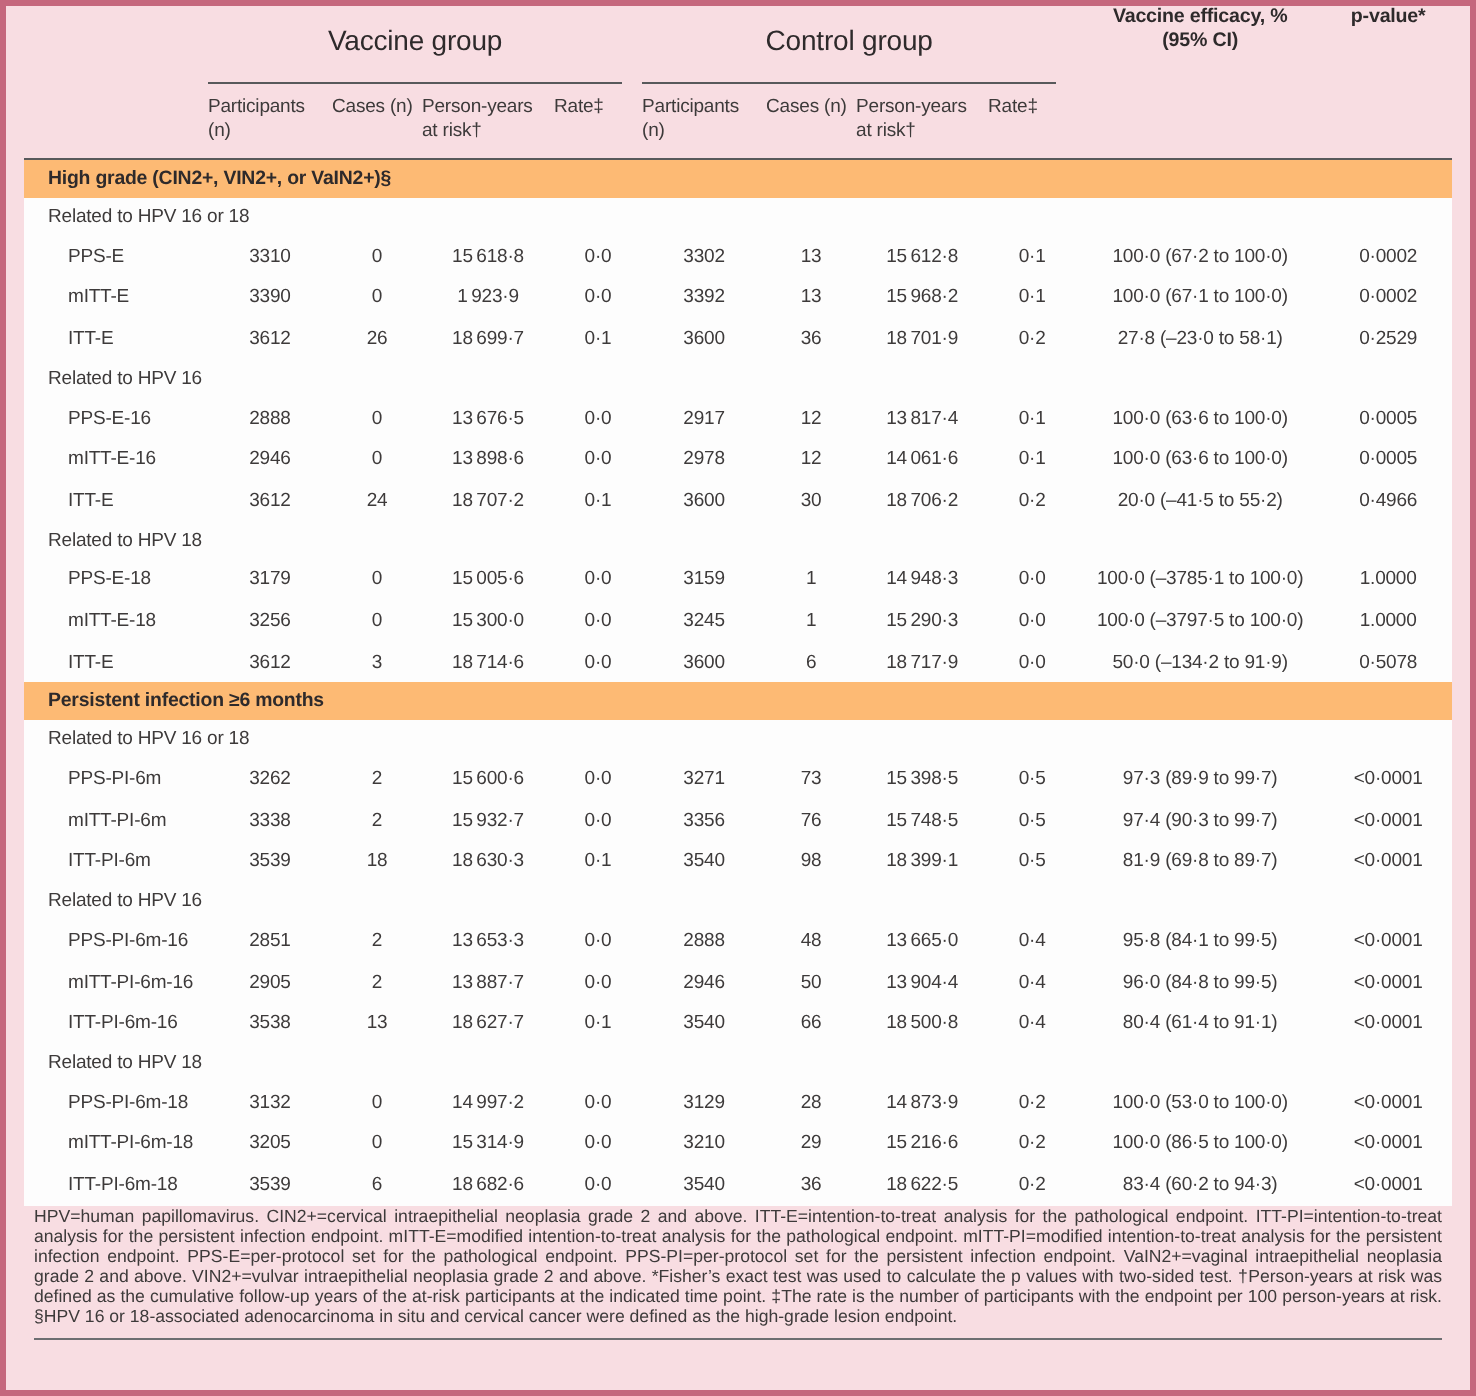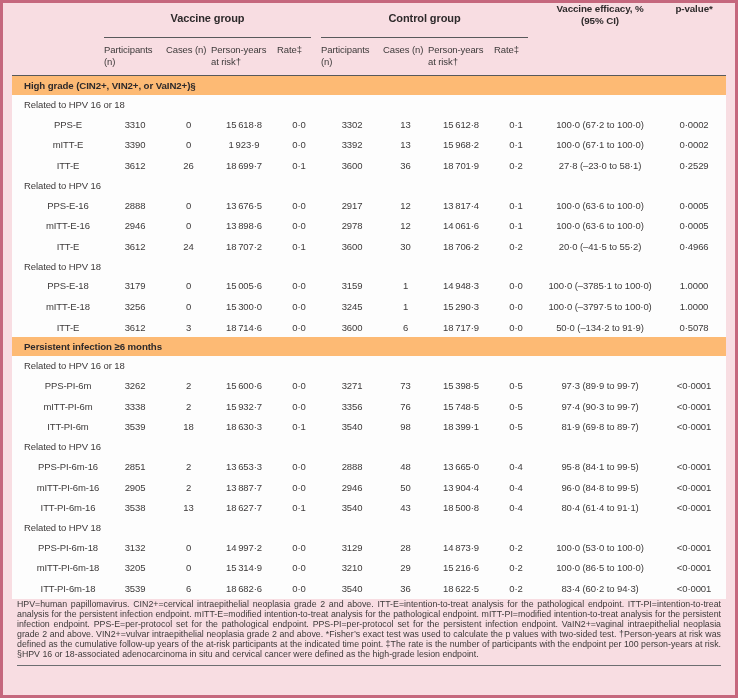--- a/index.html
+++ b/index.html
@@ -20,39 +20,39 @@
     font-size:9.5px;
     letter-spacing:-0.1px;
   }
   thead{border-bottom:1.5px solid #58595b;}
   th{font-weight:normal;text-align:left;vertical-align:top;}
   .grp-row th{padding:0;text-align:center;}
   .grp-rule{
     padding:9px 0 13px 0;
     margin-right:10px;
     border-bottom:1px solid #58595b;
-    font-weight:bold;color:#2e2a2b;font-size:11px;
+    font-weight:normal;color:#2e2a2b;font-size:14px;
   }
   .eff-h,.pv-h{padding-top:9px;font-weight:bold;color:#2e2a2b;font-size:9.8px;line-height:12px;}
   .sub-row th{padding:6px 2px 8px 0;line-height:11.5px;color:#3d3a3a;}
   tbody td{vertical-align:middle;}
   tr.band td{
     background:#fdba74;
     font-weight:bold;color:#2e2a2b;
     padding:4px 0 4px 12px;font-size:9.7px;
   }
   tr.related td{
     background:#fdfdfd;
     padding:4px 0 4px 12px;
   }
   tr.data td{
     background:#fdfdfd;
     padding:4.8px 2px;
   }
-  tr.data td.lbl{text-align:center;padding-left:22px;}
+  tr.data td.lbl{text-align:left;padding-left:22px;}
   tr.data td.num{text-align:center;}
   .footnote{
     padding:0 14px 3px 14px;
     font-size:8.8px;line-height:10px;
     text-align:justify;color:#3d3a3a;
   }
   .cap-rule{border-top:1px solid #6d6e71;margin:3px 14px 0 14px;}
   .caption{
     padding:6px 14px;font-size:9.6px;font-weight:bold;color:#2e2a2b;
   }
@@ -307,21 +307,21 @@
             <td class="num">96·0 (84·8 to 99·5)</td>
             <td class="num">&lt;0·0001</td>
           </tr>
           <tr class="data">
             <td class="lbl">ITT-PI-6m-16</td>
             <td class="num">3538</td>
             <td class="num">13</td>
             <td class="num">18 627·7</td>
             <td class="num">0·1</td>
             <td class="num">3540</td>
-            <td class="num">43</td>
+            <td class="num">66</td>
             <td class="num">18 500·8</td>
             <td class="num">0·4</td>
             <td class="num">80·4 (61·4 to 91·1)</td>
             <td class="num">&lt;0·0001</td>
           </tr>
           <tr class="related">
             <td colspan="11">Related to HPV 18</td>
           </tr>
           <tr class="data">
             <td class="lbl">PPS-PI-6m-18</td>

